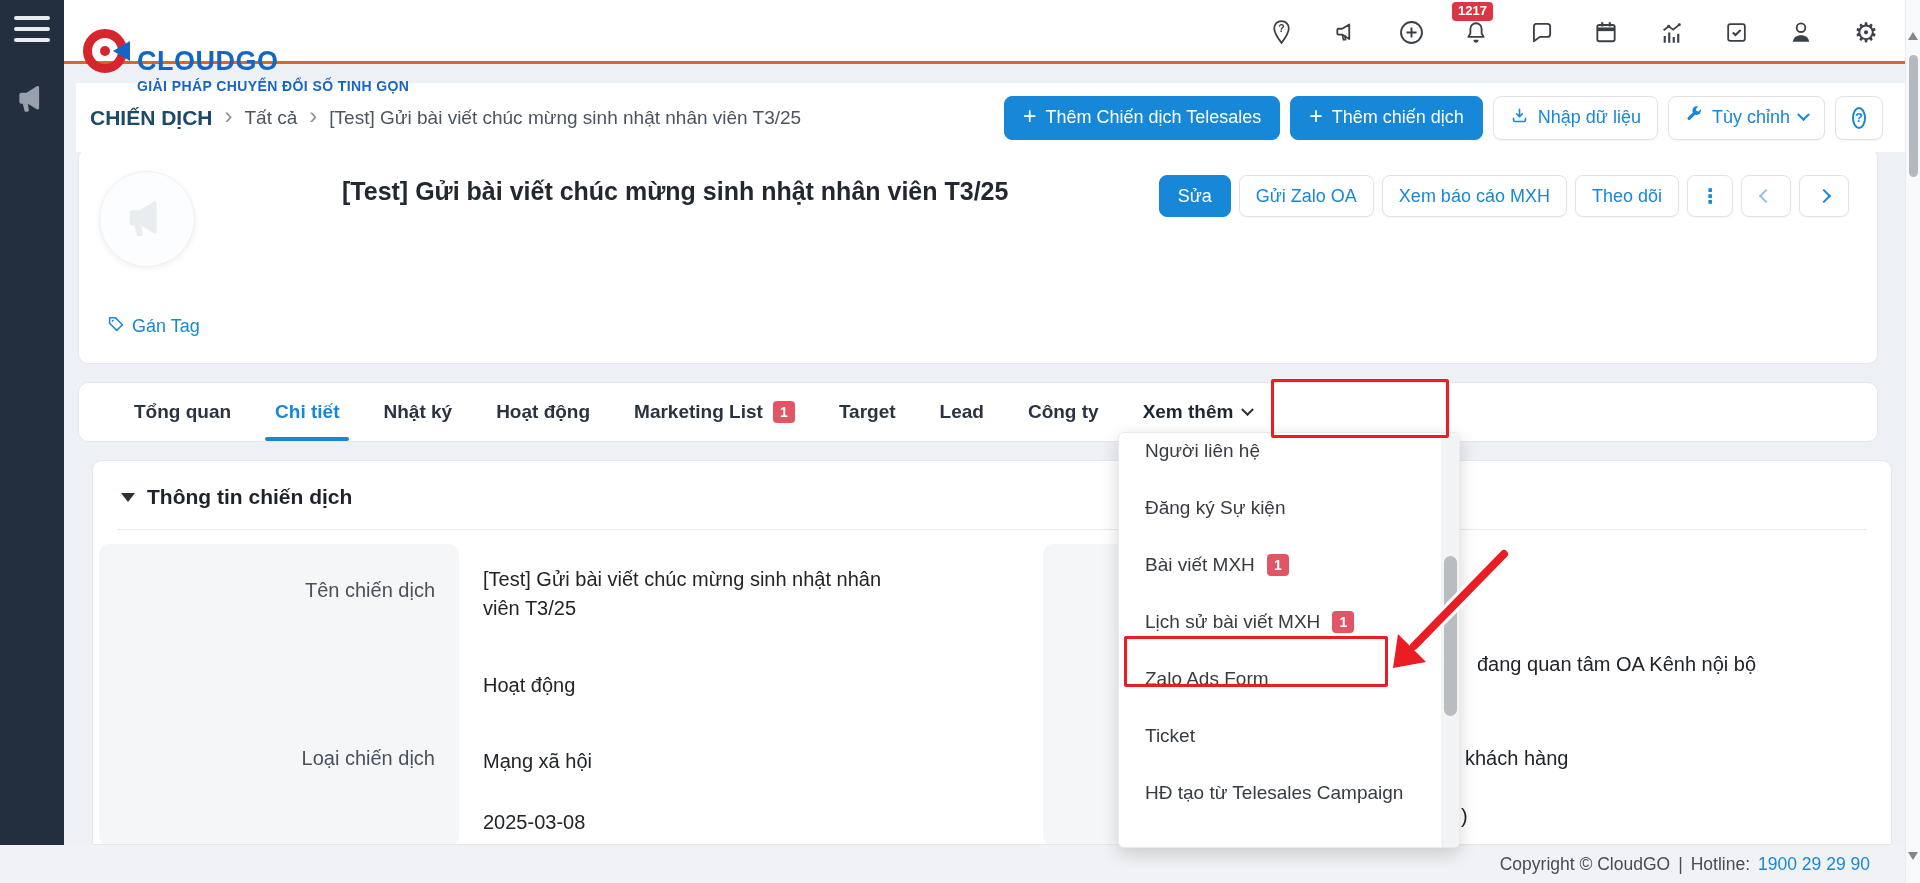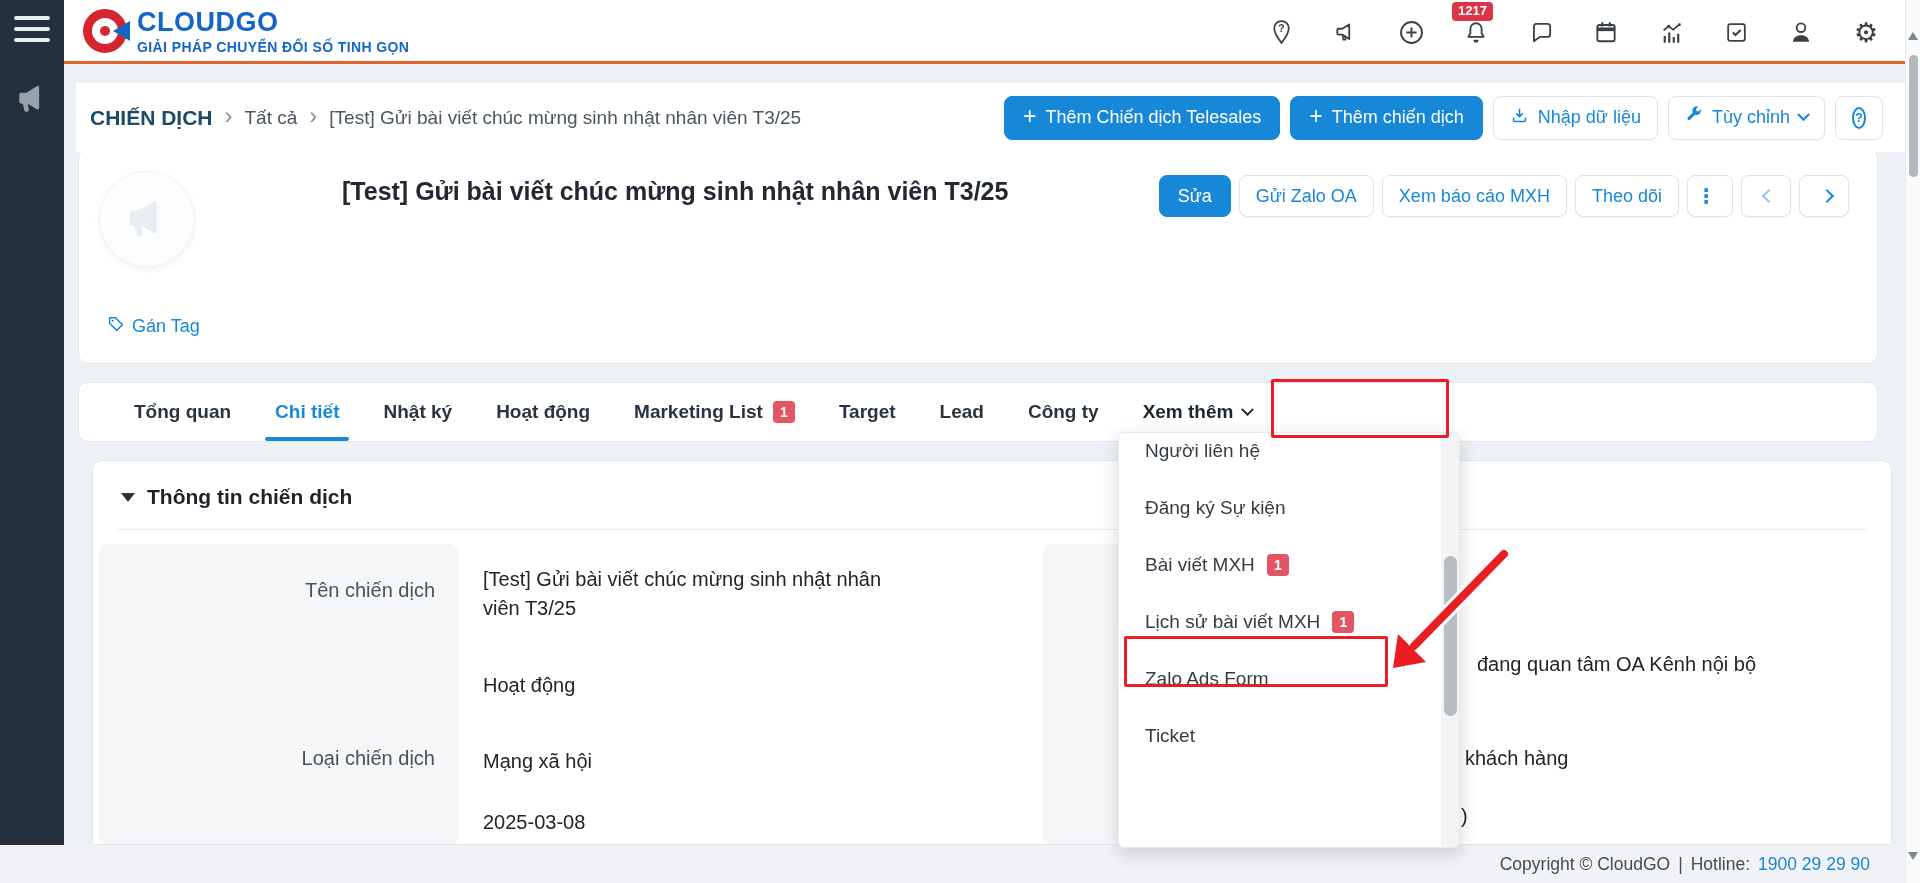--- a/index.html
+++ b/index.html
@@ -13,21 +13,21 @@
   .side-icon { position:absolute; left:13px; top:80px; }
 
   
   .topbar { position:absolute; left:64px; top:0; width:1856px; height:64px; background:#fff; border-bottom:3px solid #e0622d; z-index:15; }
   .logo { position:absolute; left:18px; top:8px; display:flex; align-items:center; gap:9px; }
   .logo-mark { position:relative; width:46px; height:46px; }
   .logo-ring { position:absolute; inset:1px; border-radius:50%; border:9px solid #d6252d; }
   .logo-dot { position:absolute; left:18px; top:18px; width:10px; height:10px; border-radius:50%; background:#d6252d; }
   .logo-tri { position:absolute; right:-2px; top:13px; width:0; height:0; border-top:10px solid transparent; border-bottom:10px solid transparent; border-right:17px solid #1565c8; }
   .logo-txt { display:flex; flex-direction:column; line-height:1; }
-  .logo-name { font-size:27px; font-weight:800; color:#1565c8; letter-spacing:.5px; }
+  .logo-name { font-size:27px; font-weight:800; color:#1565c8; letter-spacing:.5px;margin-top:40px; }
   .logo-tag { font-size:14px; font-weight:700; color:#1565c8; margin-top:4px; letter-spacing:.4px; }
 
   .search { position:absolute; left:426px; top:12px; width:435px; height:40px; border:1px solid #cfd4da; border-radius:8px; background:#fff; display:flex; align-items:center; padding:0 14px; gap:10px; }
   .search input { flex:1; border:none; outline:none; font-size:17px; color:#3b4148; font-family:"Liberation Sans",sans-serif; background:transparent; }
   .search input::placeholder { color:#949ba3; }
 
   .top-icons { position:absolute; right:40px; top:0; height:64px; display:flex; align-items:center; gap:37px; }
   .tico { position:relative; width:28px; height:28px; display:flex; align-items:center; justify-content:center; cursor:pointer; }
   .tico svg { display:block; }
   .badge-1217 { position:absolute; top:-16px; left:-10px; background:#dc3545; color:#fff; font-size:13px; font-weight:700; border-radius:4px; padding:2px 6px; line-height:1.15; }
@@ -35,21 +35,21 @@
 
   
   .crumb-bar { position:absolute; left:64px; top:83px; width:1856px; height:69px; background:#fff; z-index:5;margin-left:12px; }
   .crumbs { position:absolute; left:14px; top:0; height:69px; display:flex; align-items:center; gap:12px; white-space:nowrap; }
   .crumb-module { font-size:21px; font-weight:700; color:#1d4a66; }
   .crumb-sep { font-size:24px; color:#8a949e; margin-top:-4px; }
   .crumb-item { font-size:19px; color:#4a5560; }
   .toolbar { position:absolute; right:49px; top:0; height:69px; display:flex; align-items:center; gap:10px; }
   .btn { display:inline-flex; align-items:center; justify-content:center; gap:9px; height:44px; border-radius:8px; font-size:18px; cursor:pointer; white-space:nowrap; }
   .btn-fill { background:#1787d8; color:#fff; border:1px solid #1787d8; padding:0 18px; }
-  .btn-line { background:#fff; color:#1787d8; border:1px solid #dfe3e8; padding:0 16px; box-shadow:0 1px 2px rgba(0,0,0,.04);justify-content:flex-end; }
+  .btn-line { background:#fff; color:#1787d8; border:1px solid #dfe3e8; padding:0 16px; box-shadow:0 1px 2px rgba(0,0,0,.04); }
   .plus { font-size:23px; font-weight:400; line-height:1; margin-top:-2px; }
   .chev { display:inline-block; width:9px; height:9px; border-right:2px solid #1787d8; border-bottom:2px solid #1787d8; transform:rotate(45deg) translate(-2px,-2px); }
   .help-btn { width:48px; }
   .help-circle { width:22px; height:22px; border:2px solid #1787d8; border-radius:50%; display:flex; align-items:center; justify-content:center; font-size:13px; font-weight:700; color:#1787d8; }
 
   
   .card { position:absolute; background:#fff; border:1px solid #e4e8ed; border-radius:10px; z-index:1; }
   .campaign-card { left:78px; top:148px; width:1800px; height:216px; }
   .avatar { position:absolute; left:20px; top:22px; width:96px; height:96px; border-radius:50%; background:#fcfdfe; border:1px solid #eef1f4; box-shadow:0 2px 6px rgba(0,0,0,.06); display:flex; align-items:center; justify-content:center; }
   .camp-title { position:absolute; left:263px; top:28px; font-size:25px; font-weight:600; color:#222831; }
@@ -343,20 +343,23 @@
   <div class="dd-item">
       <span>Lịch sử bài viết MXH</span>
       <span class="pink-badge">1</span>
     </div>
   <div class="dd-item">
       <span>Zalo Ads Form</span>
     </div>
   <div class="dd-item">
       <span>Ticket</span>
     </div>
+  <div class="dd-item">
+      <span>HĐ tạo từ Telesales Campaign</span>
+    </div>
   <div class="dd-scroll">
       <div class="dd-thumb"></div>
     </div>
 </div>
 
 <div class="anno-box anno-more"></div>
 <div class="anno-box anno-item"></div>
 <svg class="anno-arrow" width="150" height="140" viewBox="0 0 150 140">
   <line x1="132" y1="6" x2="46" y2="94" stroke="#ffffff" stroke-width="14" stroke-linecap="round"></line>
   <polygon points="17,124 22,80 60,117" fill="#ffffff"></polygon>

